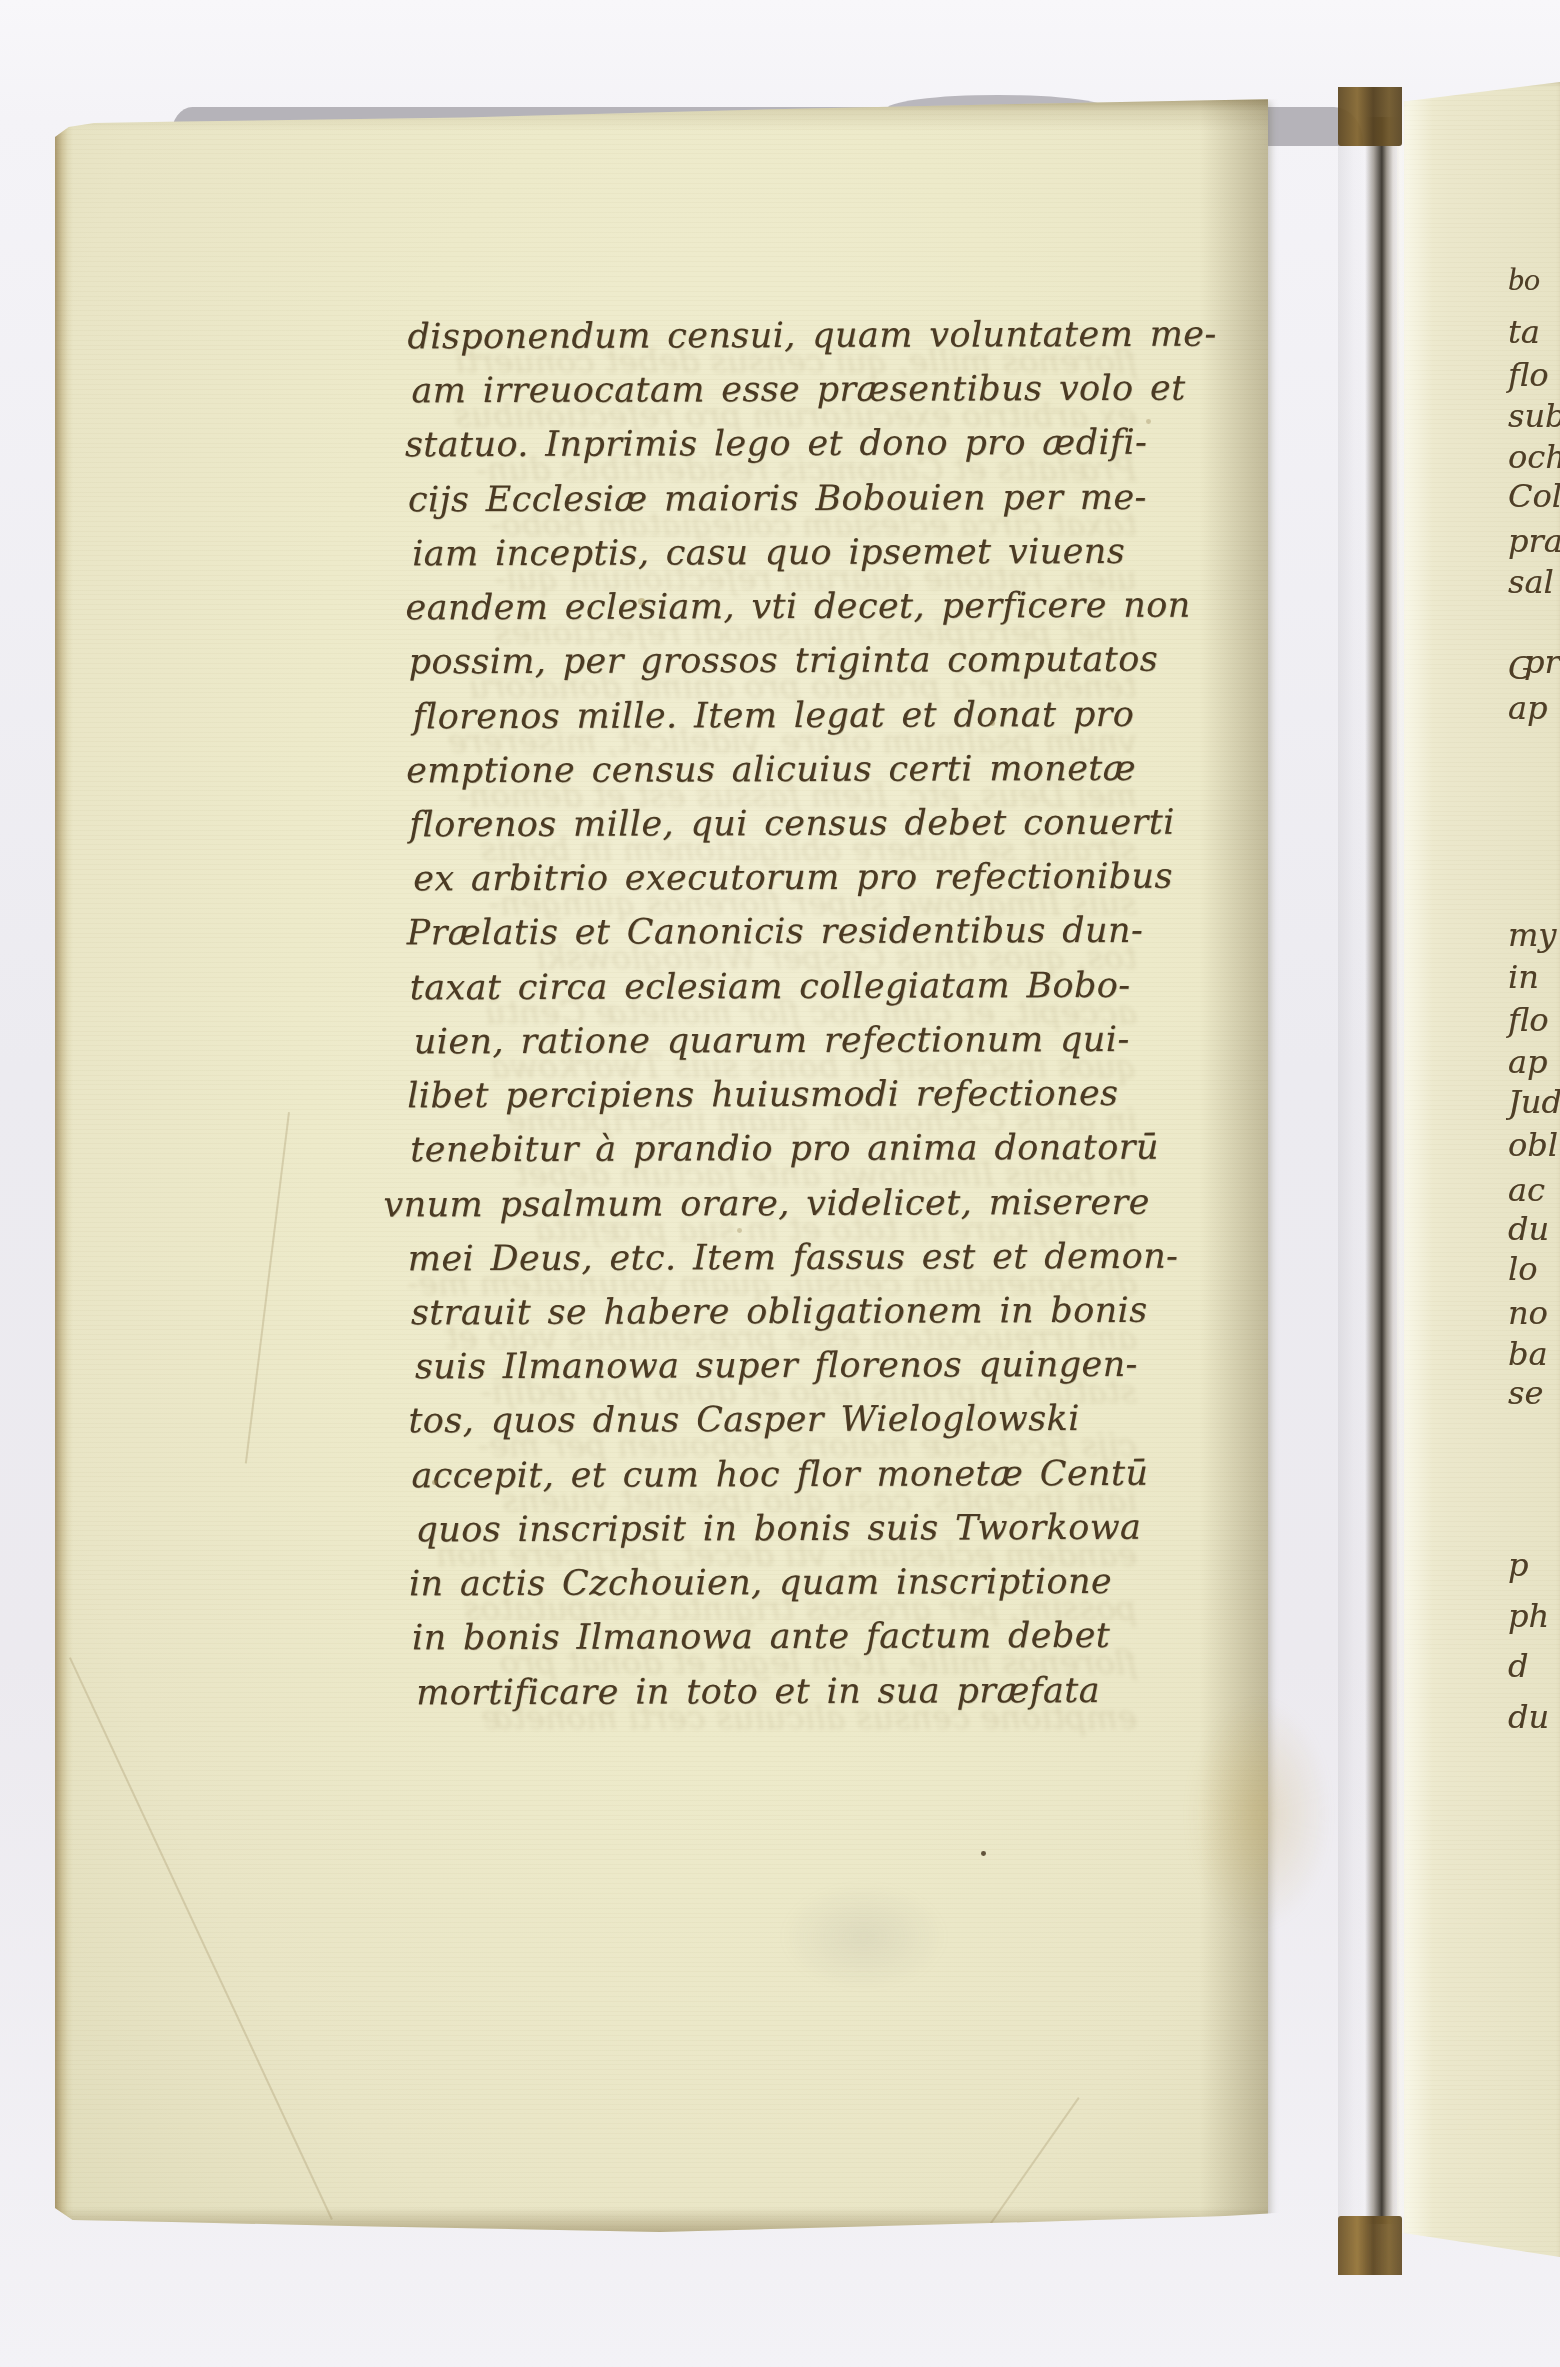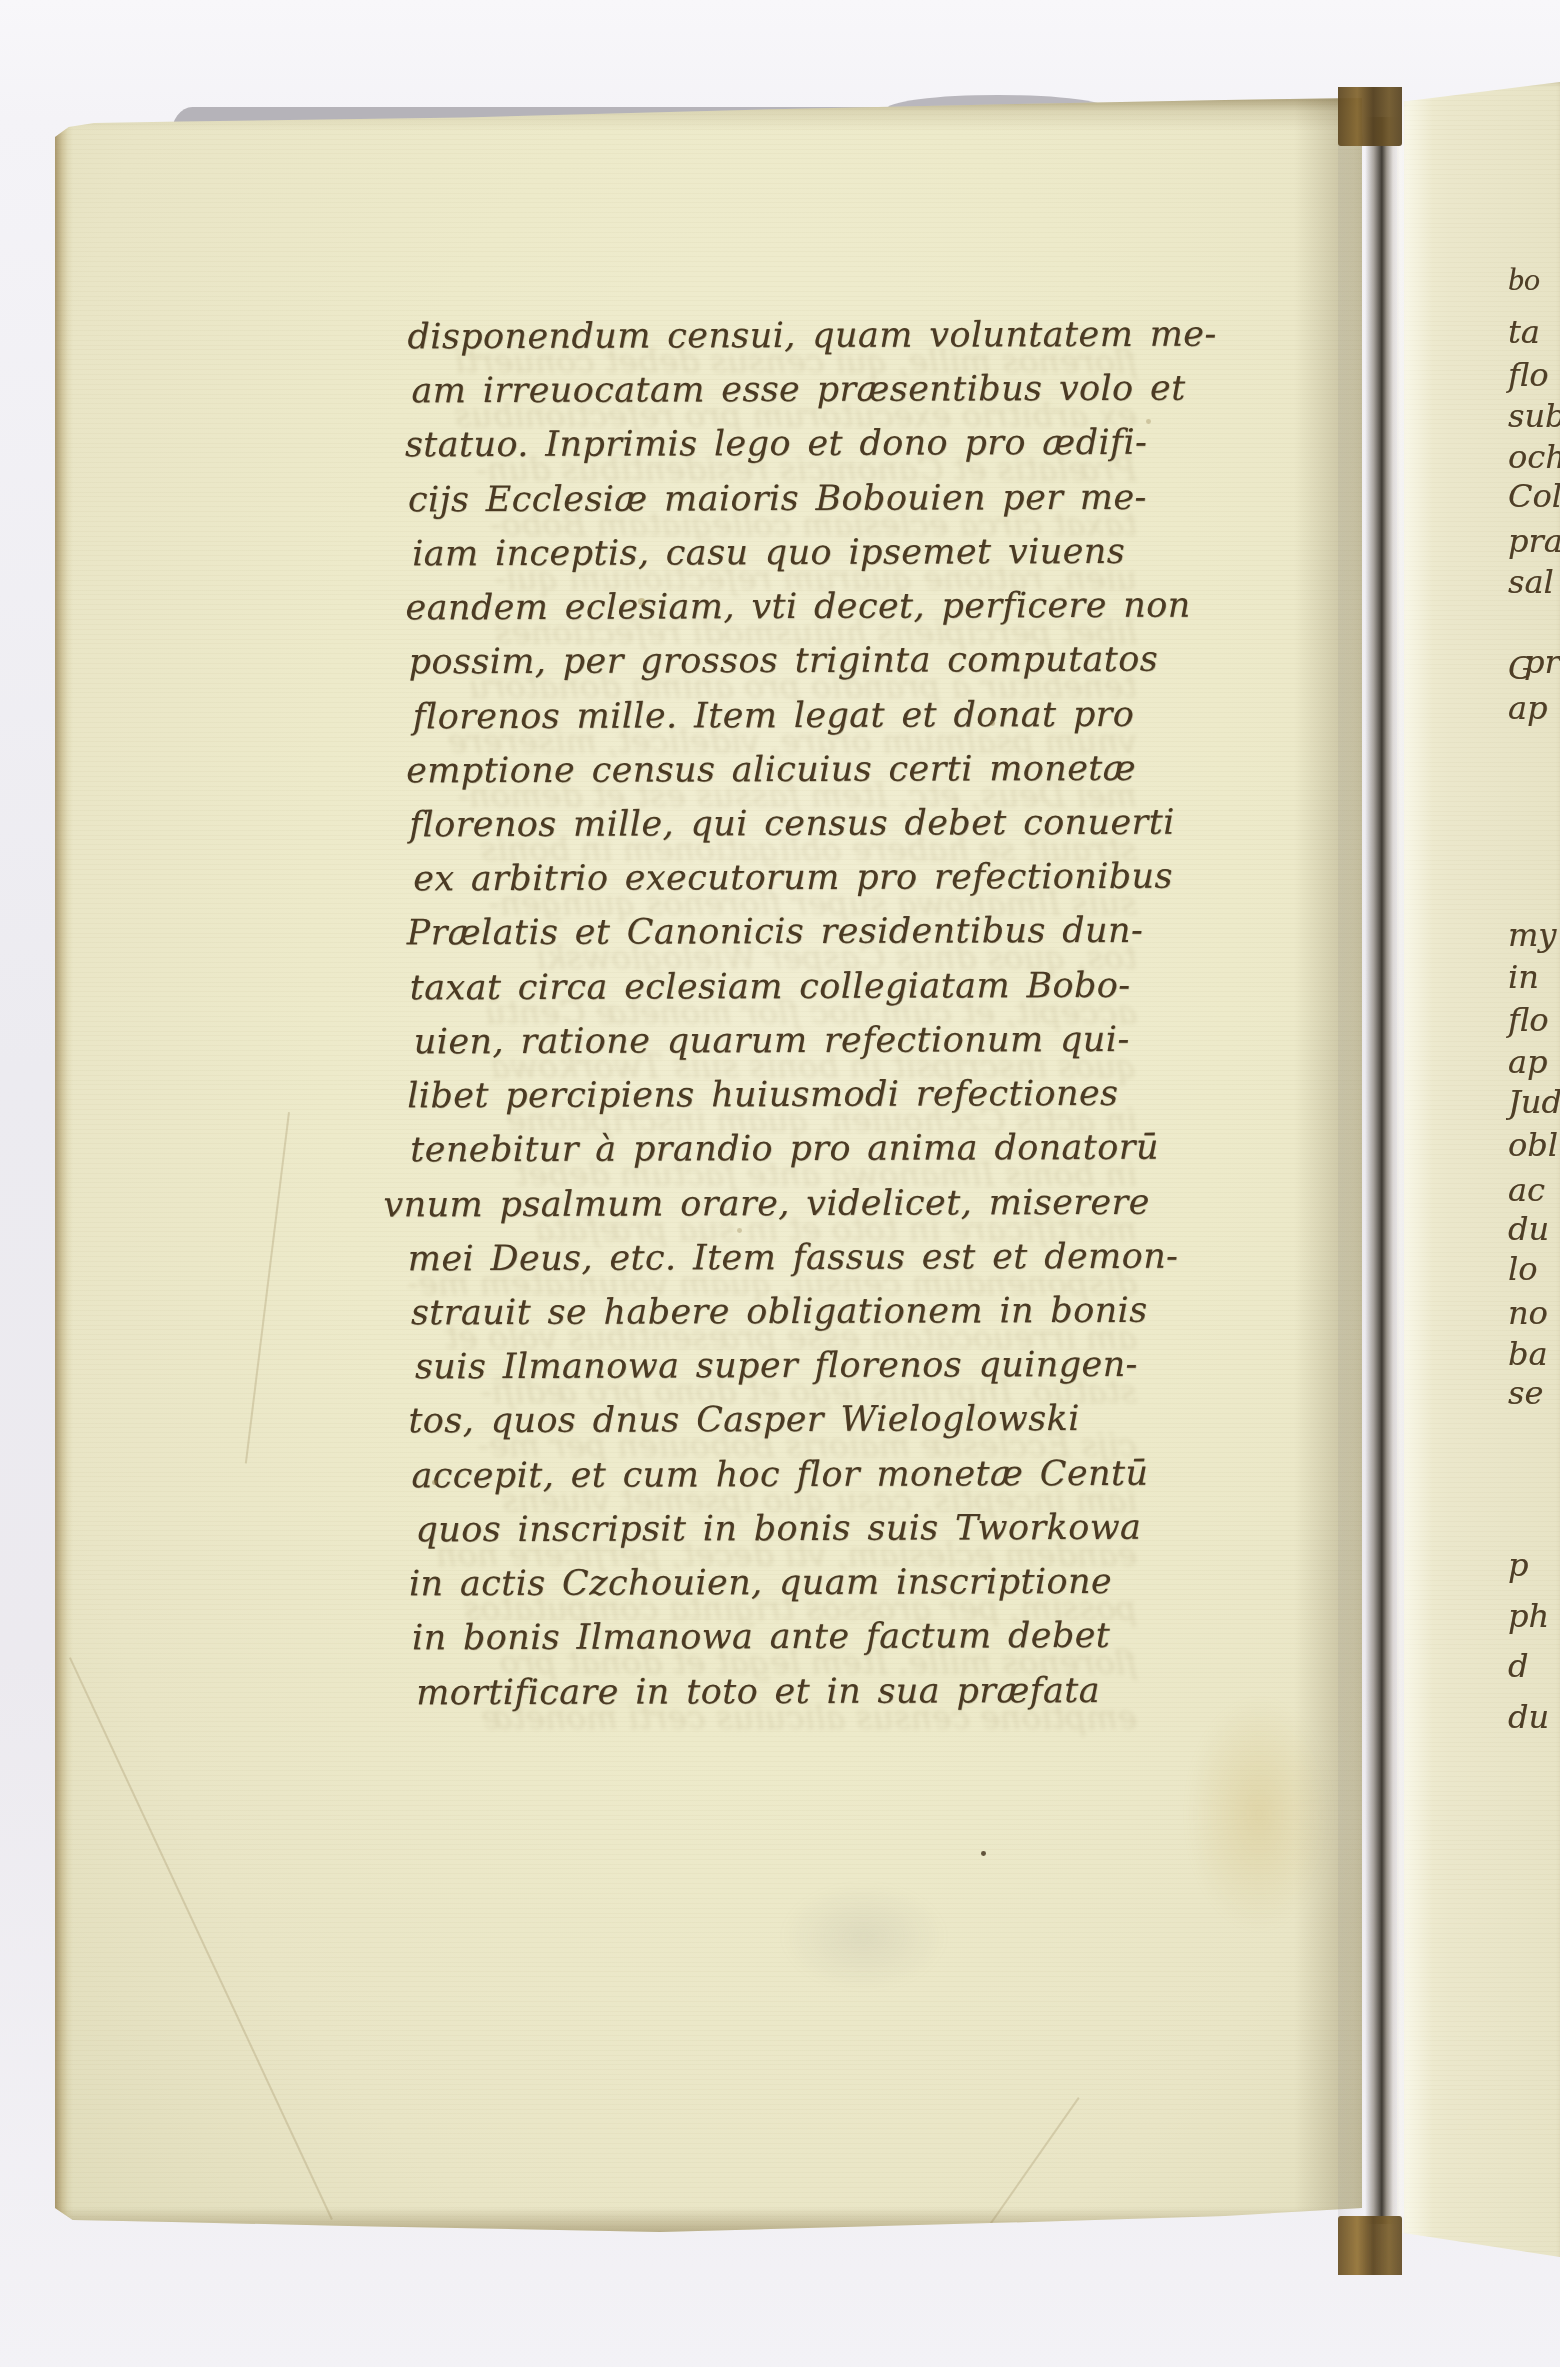--- a/index.html
+++ b/index.html
@@ -4,21 +4,21 @@
 <style>
   html,body{margin:0;padding:0;background:#eeedf2;}
   .scene{position:relative;width:1560px;height:2368px;overflow:hidden;
     background:linear-gradient(180deg,#f8f7fa 0%,#f4f3f7 5%,#ecebf0 45%,#eceaef 70%,#f3f2f6 100%);
     font-family:"DejaVu Serif","Liberation Serif",serif;}
   
   .under-edge{position:absolute;left:171px;top:107px;width:1192px;height:39px;background:#b5b3b9;
     border-radius:21.5px 29px 3.9px 3.9px / 29px 35px 3.9px 3.9px;z-index:1;}
   .under-edge::after{content:"";position:absolute;left:60%;top:-11.7px;width:224px;height:29px;background:#b9b7bd;border-radius:50%;}
   
-  .page{position:absolute;left:55px;top:98px;width:1307px;height:2134px;z-index:2;
+  .page{position:absolute;left:55px;top:98px;width:1213px;height:2134px;z-index:2;
     background:radial-gradient(ellipse at 55% 38%,#f1eed3 0%,#edeaca 45%,#e9e5c6 75%,#e0dcbb 100%);
     clip-path:polygon(0px 39px,13.7px 29px,39px 25px,127px 23.4px,410px 19.5px,741px 10.7px,1014px 4.9px,1170px 2px,1307px 0px,
       1307px 2110px,1170px 2118px,975px 2124px,605px 2134px,293px 2128px,117px 2124px,17.6px 2122px,0px 2110px);
     box-shadow:2px 3.9px 7.8px rgba(95,90,70,.35);}
   .page .texture{position:absolute;inset:0;
     background:repeating-linear-gradient(0deg,rgba(152,138,88,.05) 0 1px,rgba(0,0,0,0) 1px 4.9px);}
   .page .edge-top{position:absolute;left:0;right:0;top:0;height:33px;
     background:linear-gradient(180deg,rgba(112,92,48,.48),rgba(112,92,48,.14) 40%,rgba(0,0,0,0));}
   .page .edge-bottom{position:absolute;left:0;right:0;bottom:0;height:25px;
     background:linear-gradient(0deg,rgba(112,92,48,.40),rgba(0,0,0,0));}

